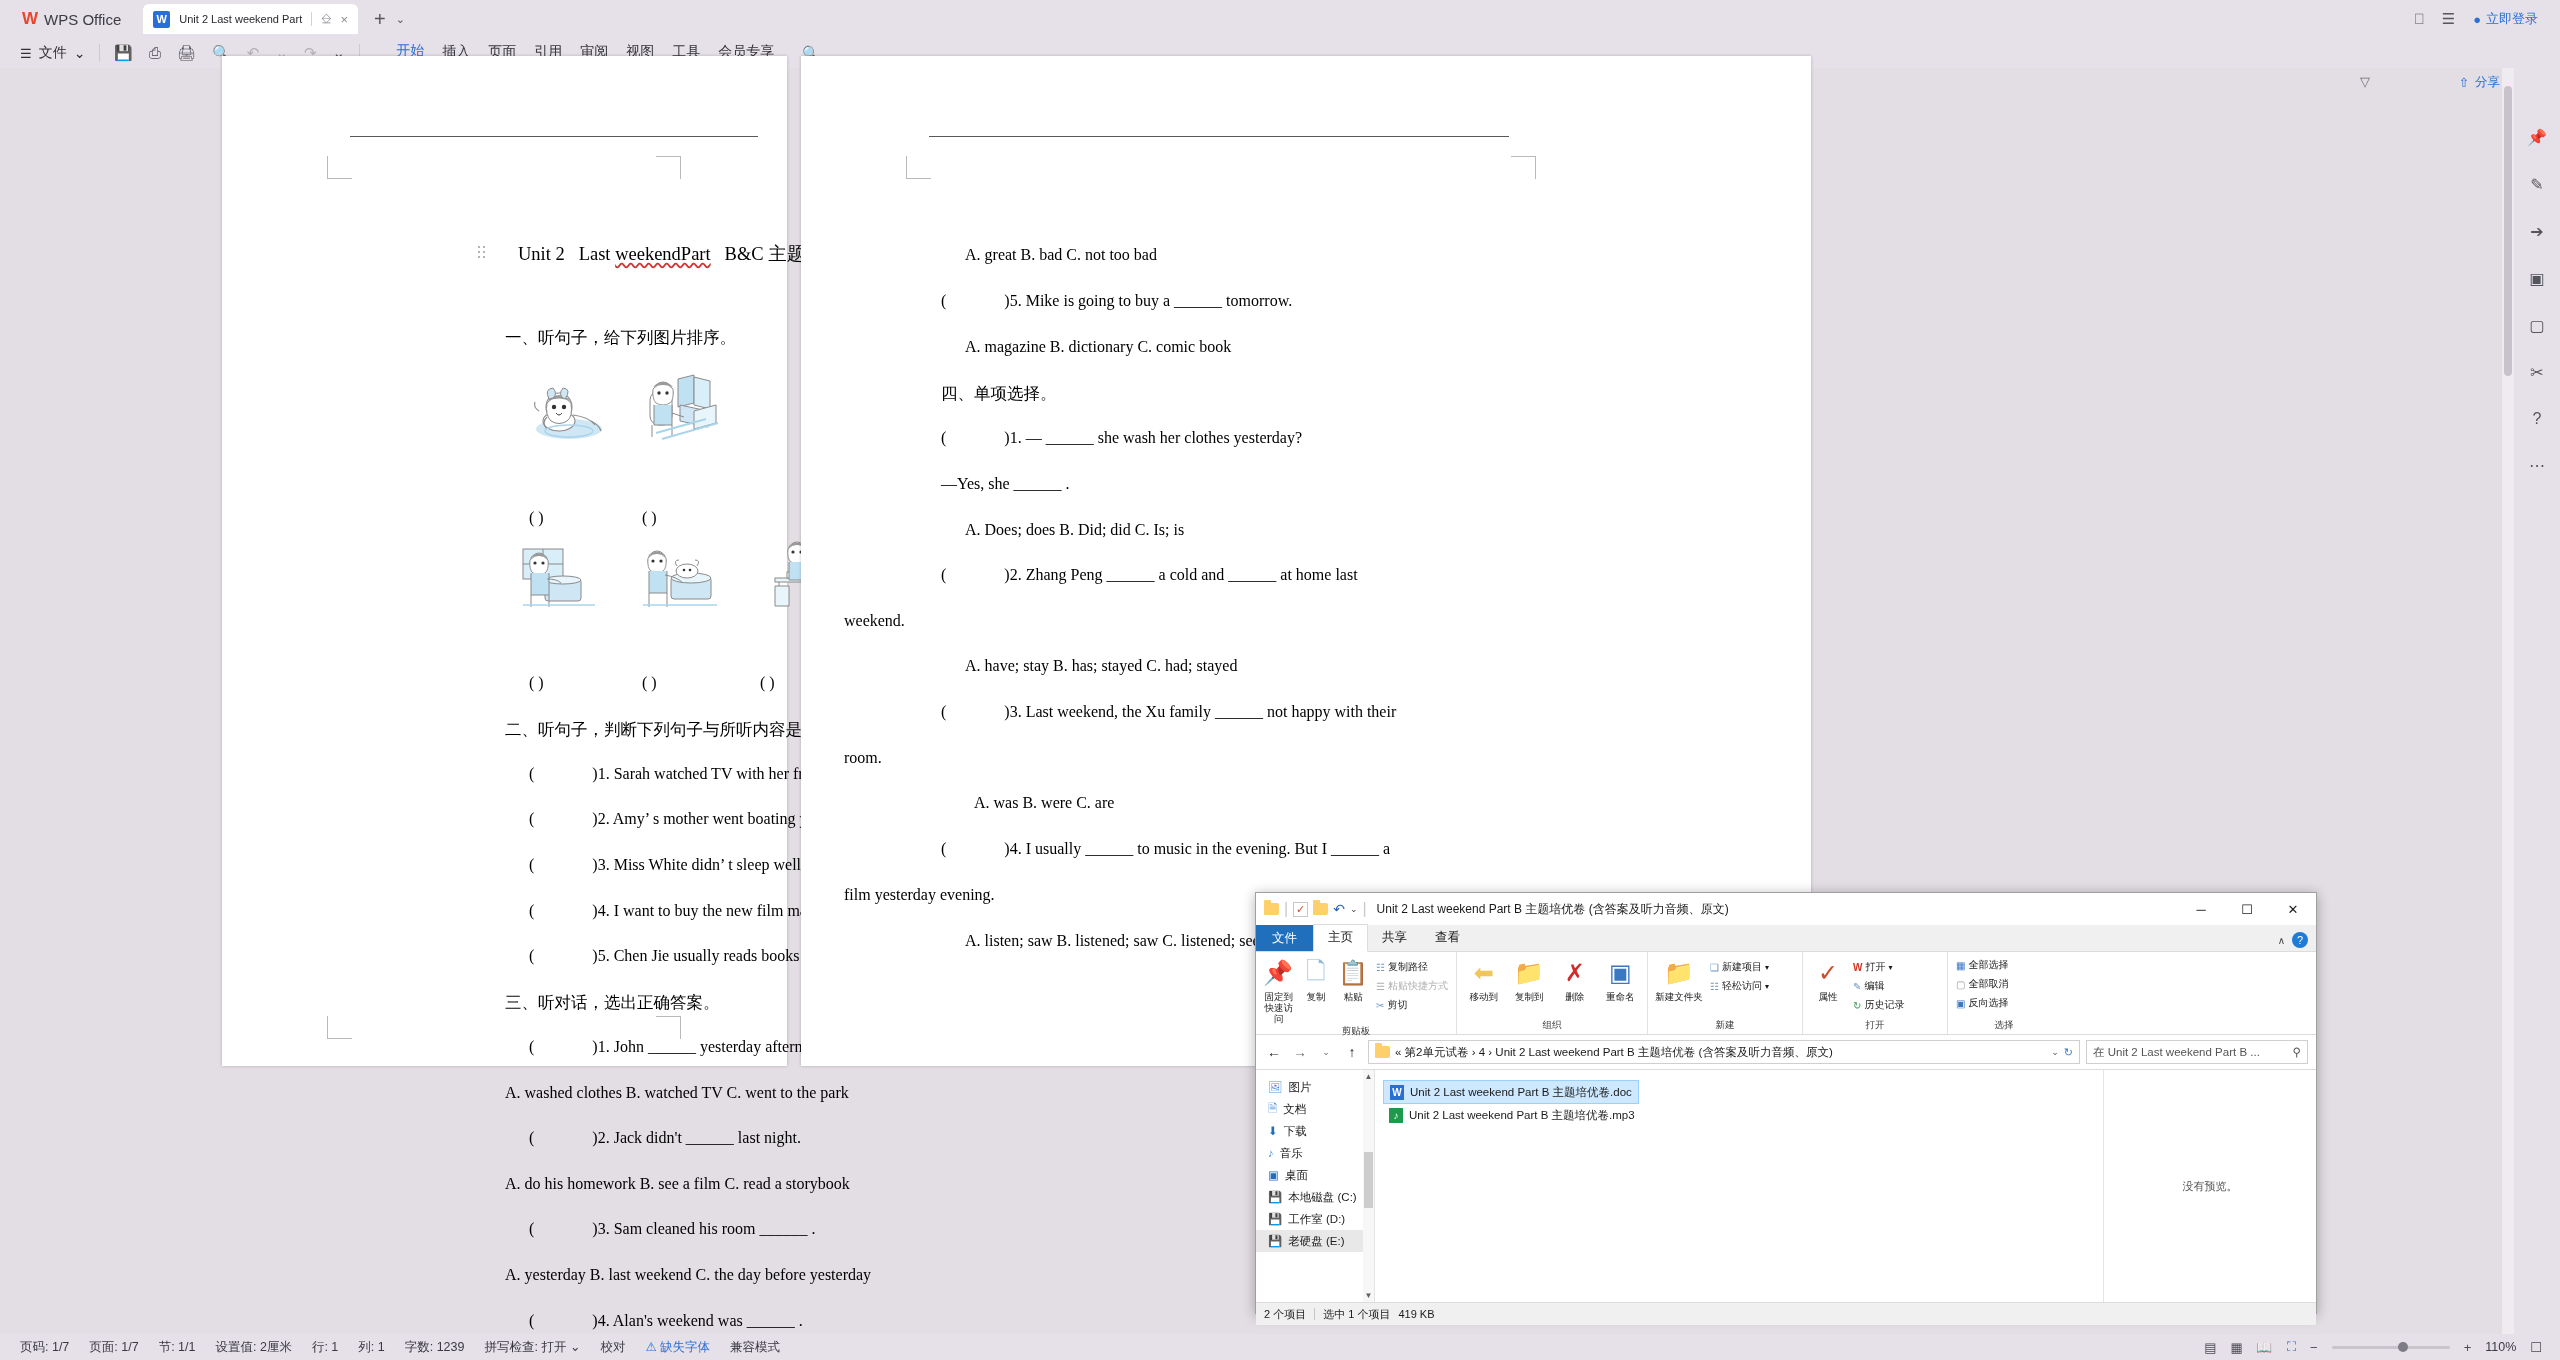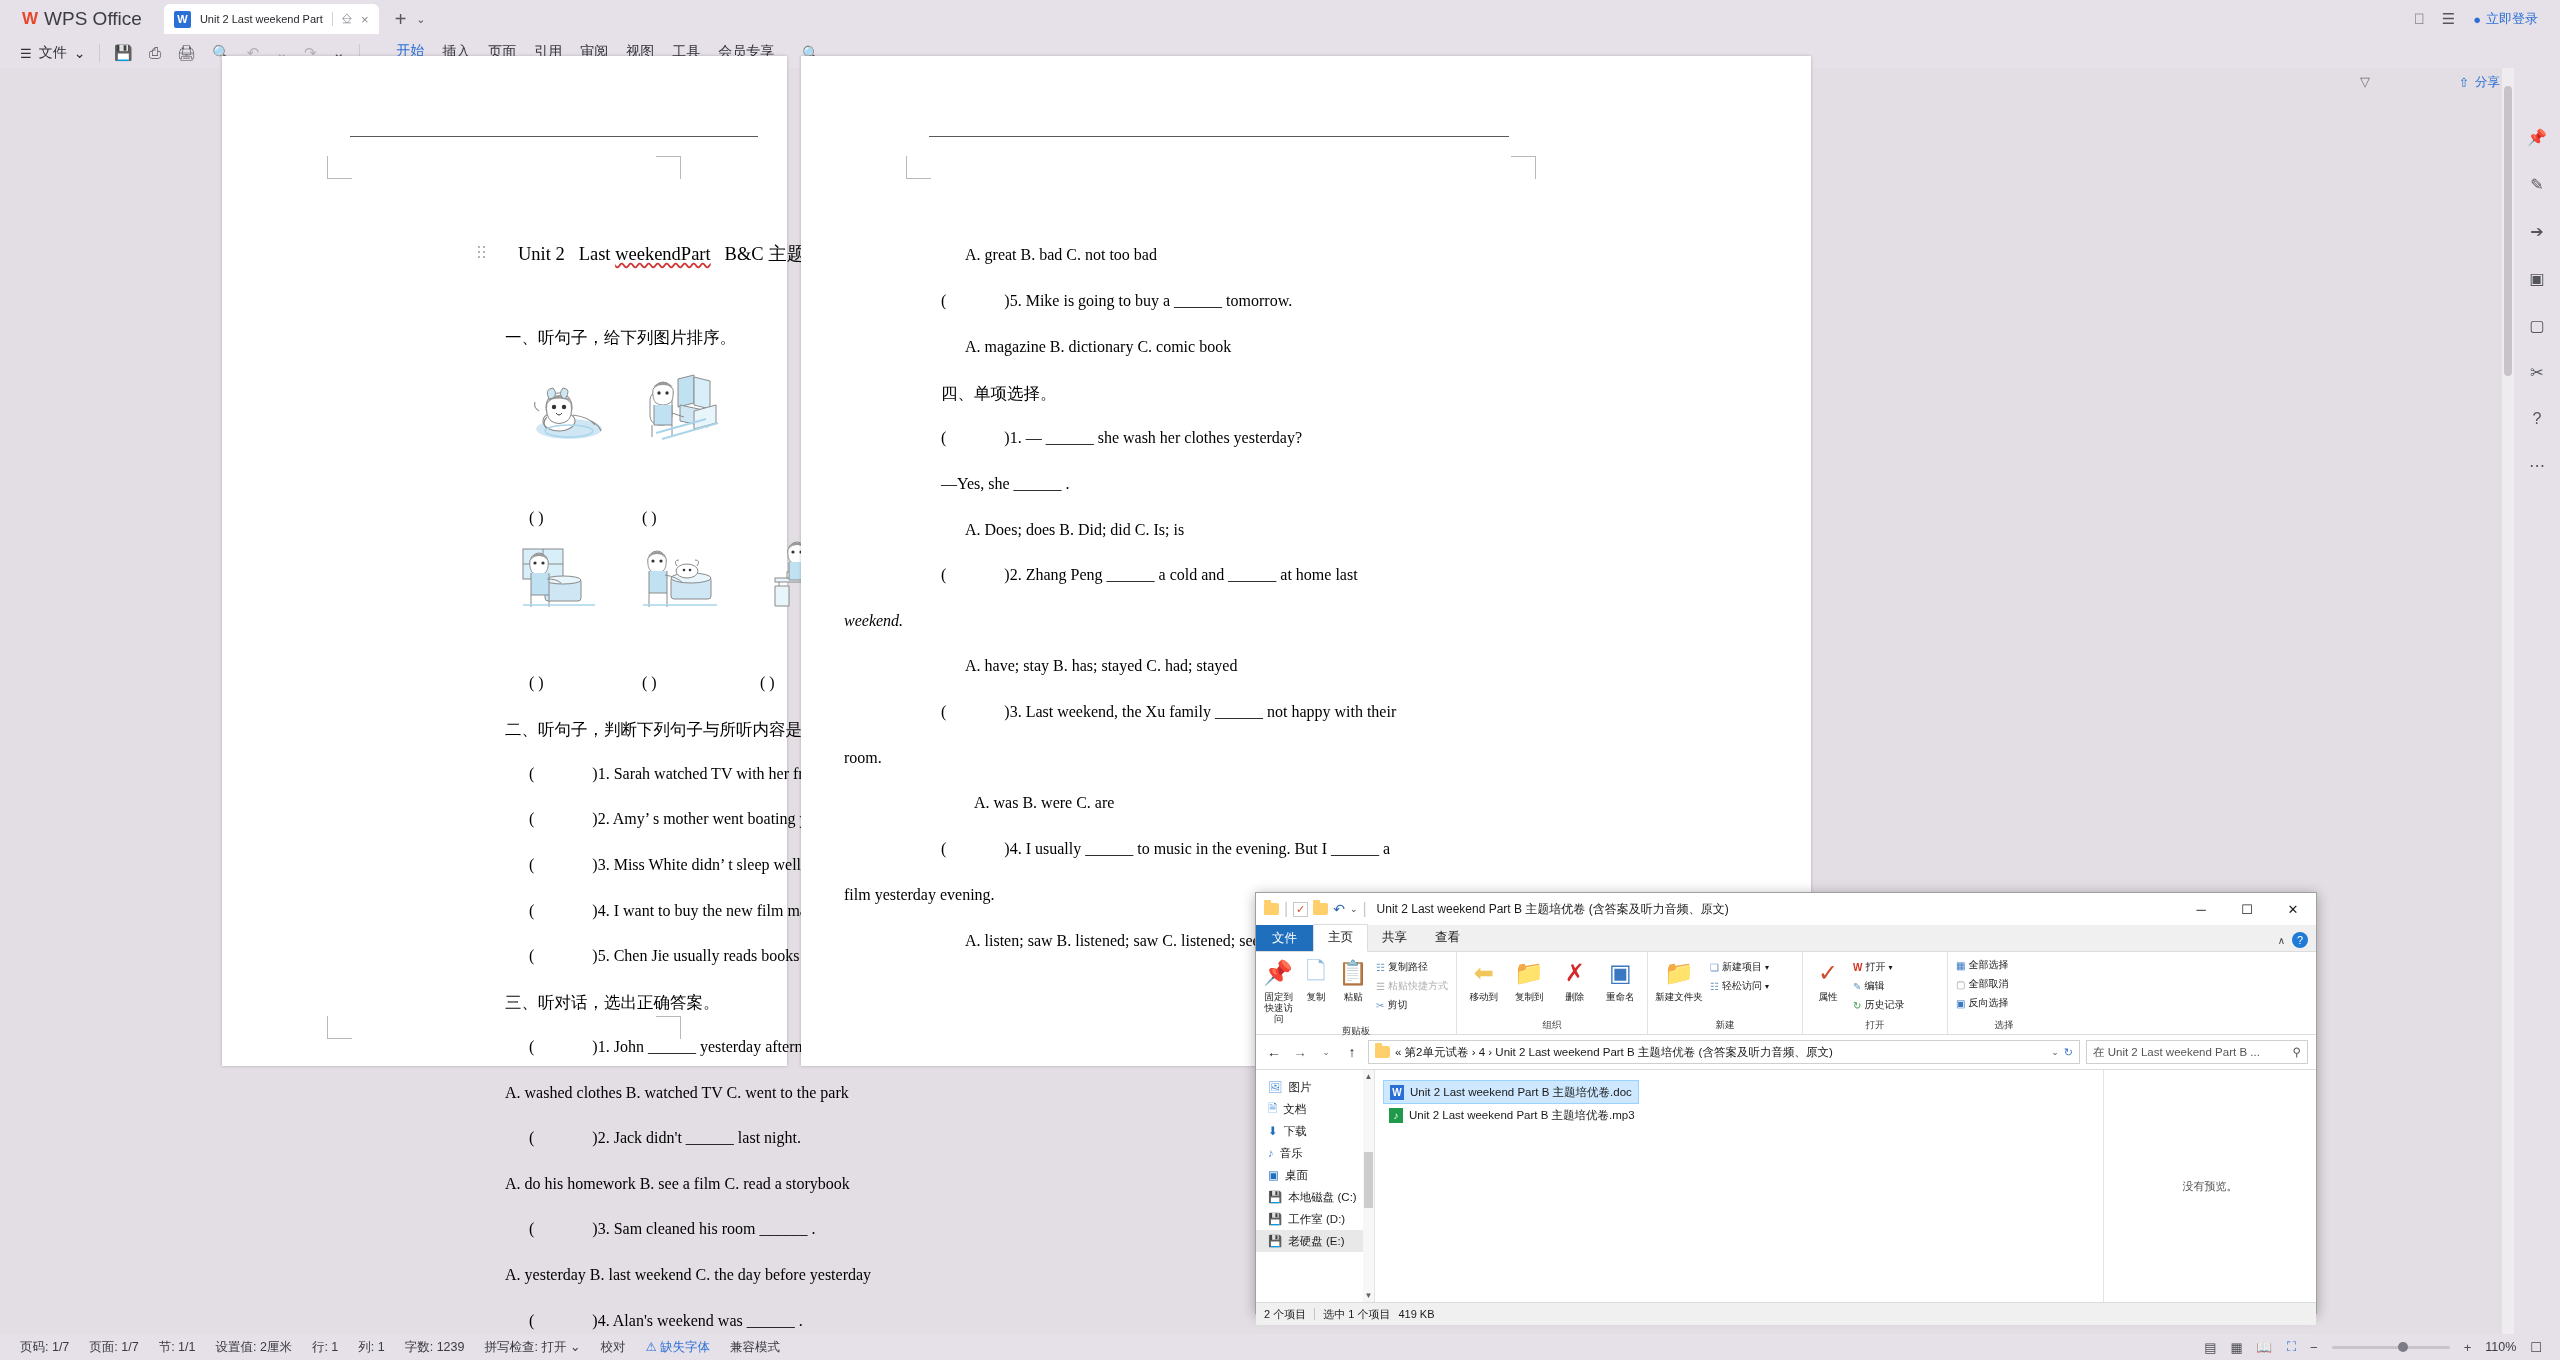--- a/index.html
+++ b/index.html
@@ -8,21 +8,21 @@
     font-family:"Liberation Sans","DejaVu Sans",sans-serif;
     background:#e3dde4;
     -webkit-font-smoothing:antialiased;
   }
   .app{position:relative;width:2560px;height:1360px;}
 
   
   .titlebar{position:absolute;left:0;top:0;width:2560px;height:38px;background:#e6e0e8;display:flex;align-items:center;}
   .wps-logo{display:flex;align-items:center;gap:8px;margin-left:22px;}
   .wps-mark{color:#e8472b;font-size:17px;font-weight:bold;letter-spacing:-2px;}
-  .wps-name{font-size:19px;color:#3c3c43;}
+  .wps-name{font-size:15px;color:#3c3c43;}
   .doctab{margin-left:22px;height:30px;background:#ffffff;border-radius:6px 6px 0 0;display:flex;align-items:center;padding:0 10px;gap:9px;}
   .doctab .wicon{width:17px;height:17px;background:#2a6fd6;color:#fff;font-size:11px;font-weight:bold;display:flex;align-items:center;justify-content:center;border-radius:2px;}
   .doctab .tlabel{font-size:11px;color:#28282d;white-space:nowrap;}
   .tab-sep{width:1px;height:14px;background:#d2d2d6;}
   .tabicon{font-size:13px;color:#8a8a92;cursor:pointer;}
   .plus{margin-left:16px;font-size:20px;color:#55555c;cursor:pointer;}
   .plusdrop{margin-left:10px;font-size:11px;color:#55555c;cursor:pointer;}
   .tb-right{margin-left:auto;display:flex;align-items:center;gap:18px;margin-right:22px;}
   .tb-right .ic{font-size:15px;color:#55555c;cursor:pointer;}
   .login-btn{display:flex;align-items:center;gap:5px;font-size:13px;color:#2a6fd6;cursor:pointer;}
@@ -357,21 +357,21 @@
         <div class="crop-mark br" style="left:710px;top:100px;"></div>
 
         <span class="qline" style="left:164px;top:190px;">A. great               B. bad             C. not too bad</span>
         <span class="qline" style="left:140px;top:236px;"><span>(</span><span class="paren"></span><span>)5. Mike is going to buy a ______ tomorrow.</span></span>
         <span class="qline" style="left:164px;top:282px;">A. magazine        B. dictionary         C. comic book</span>
         <span class="sec" style="left:140px;top:327px;">四、单项选择。</span>
         <span class="qline" style="left:140px;top:373px;"><span>(</span><span class="paren"></span><span>)1. — ______ she wash her clothes yesterday?</span></span>
         <span class="qline" style="left:140px;top:419px;">—Yes, she ______ .</span>
         <span class="qline" style="left:164px;top:465px;">A. Does; does        B. Did; did            C. Is; is</span>
         <span class="qline" style="left:140px;top:510px;"><span>(</span><span class="paren"></span><span>)2. Zhang Peng ______ a cold and ______ at home last</span></span>
-        <span class="qline" style="left:43px;top:556px;font-style:italic;">weekend.</span>
+        <span class="qline" style="left:43px;top:556px;">weekend.</span>
         <span class="qline" style="left:164px;top:601px;">A. have; stay        B. has; stayed        C. had; stayed</span>
         <span class="qline" style="left:140px;top:647px;"><span>(</span><span class="paren"></span><span>)3. Last weekend, the Xu family ______ not happy with their</span></span>
         <span class="qline" style="left:43px;top:693px;">room.</span>
         <span class="qline" style="left:173px;top:738px;">A. was              B. were           C. are</span>
         <span class="qline" style="left:140px;top:784px;"><span>(</span><span class="paren"></span><span>)4. I usually ______ to music in the evening. But I ______ a</span></span>
         <span class="qline" style="left:43px;top:830px;">film yesterday evening.</span>
         <span class="qline" style="left:164px;top:876px;">A. listen; saw    B. listened; saw    C. listened; see</span>
       </div>
     </div>
 

